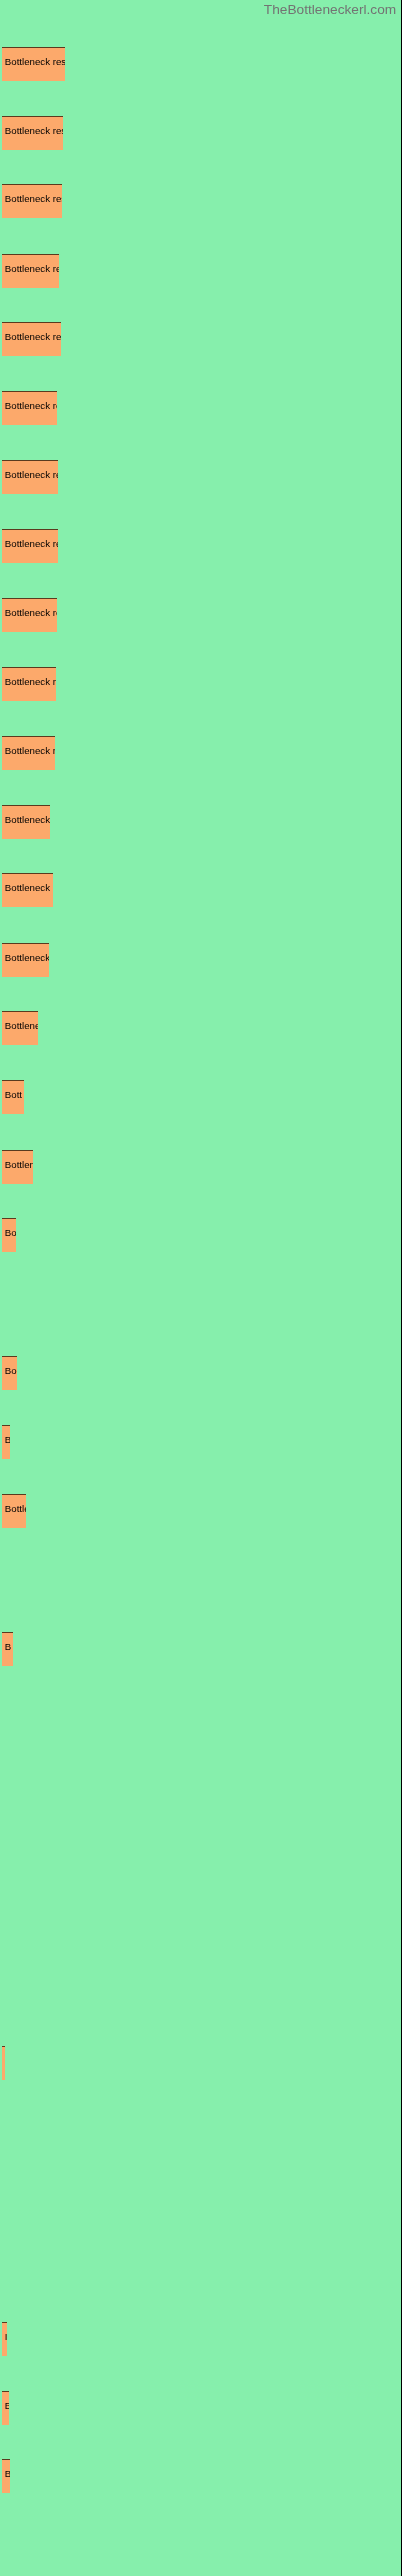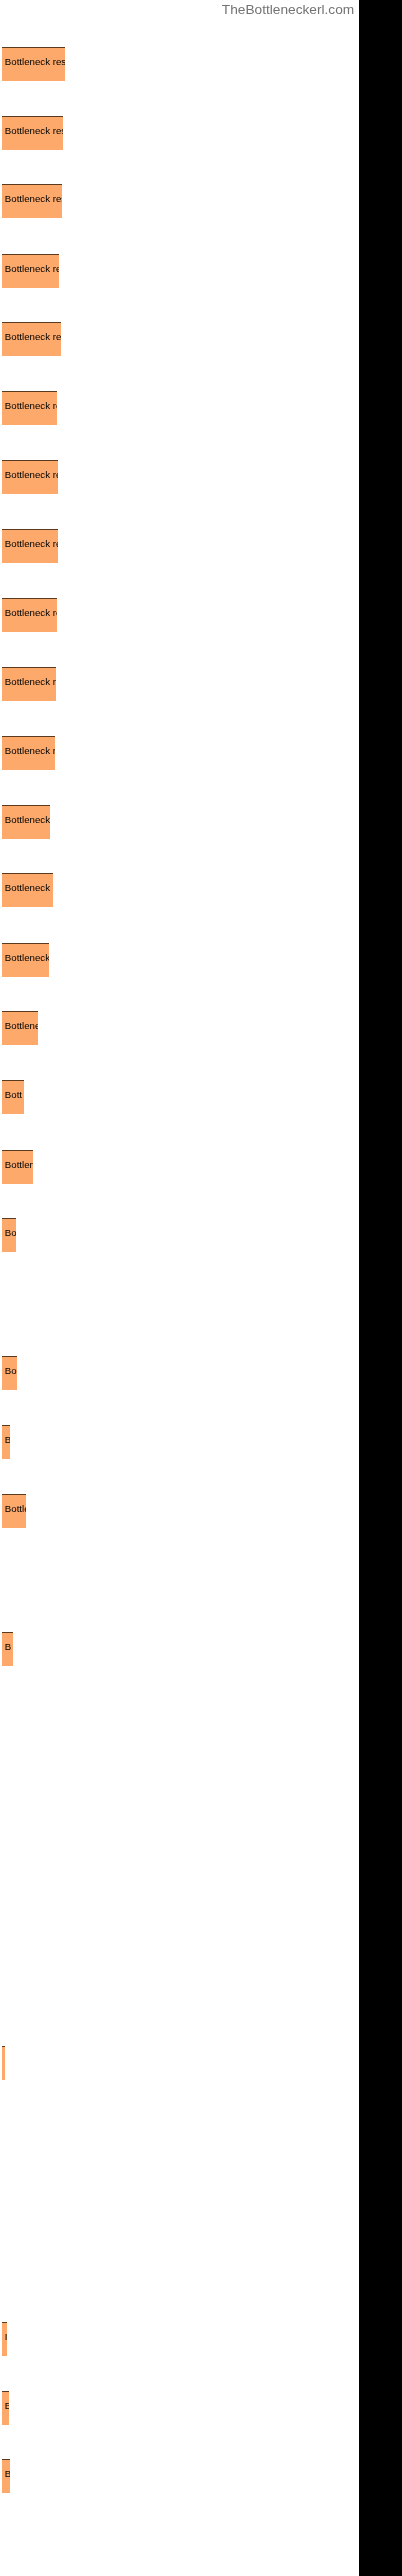--- a/index.html
+++ b/index.html
@@ -3,23 +3,23 @@
 <meta charset="utf-8">
 <title>Bottleneck results</title>
 <style>
   html, body {
     margin: 0;
     padding: 0;
     background: #000000;
   }
   #page {
     position: relative;
-    width: 359px;
+    width: 401px;
     height: 2576px;
-    background: #ffffff;
+    background: #86efac;
     overflow: hidden;
     font-family: "Liberation Sans", sans-serif;
   }
   #site-title {
     position: absolute;
     right: 4.8px;
     top: 0.8px;
     font-size: 13.7px;
     line-height: 17.7px;
     color: #737373;

